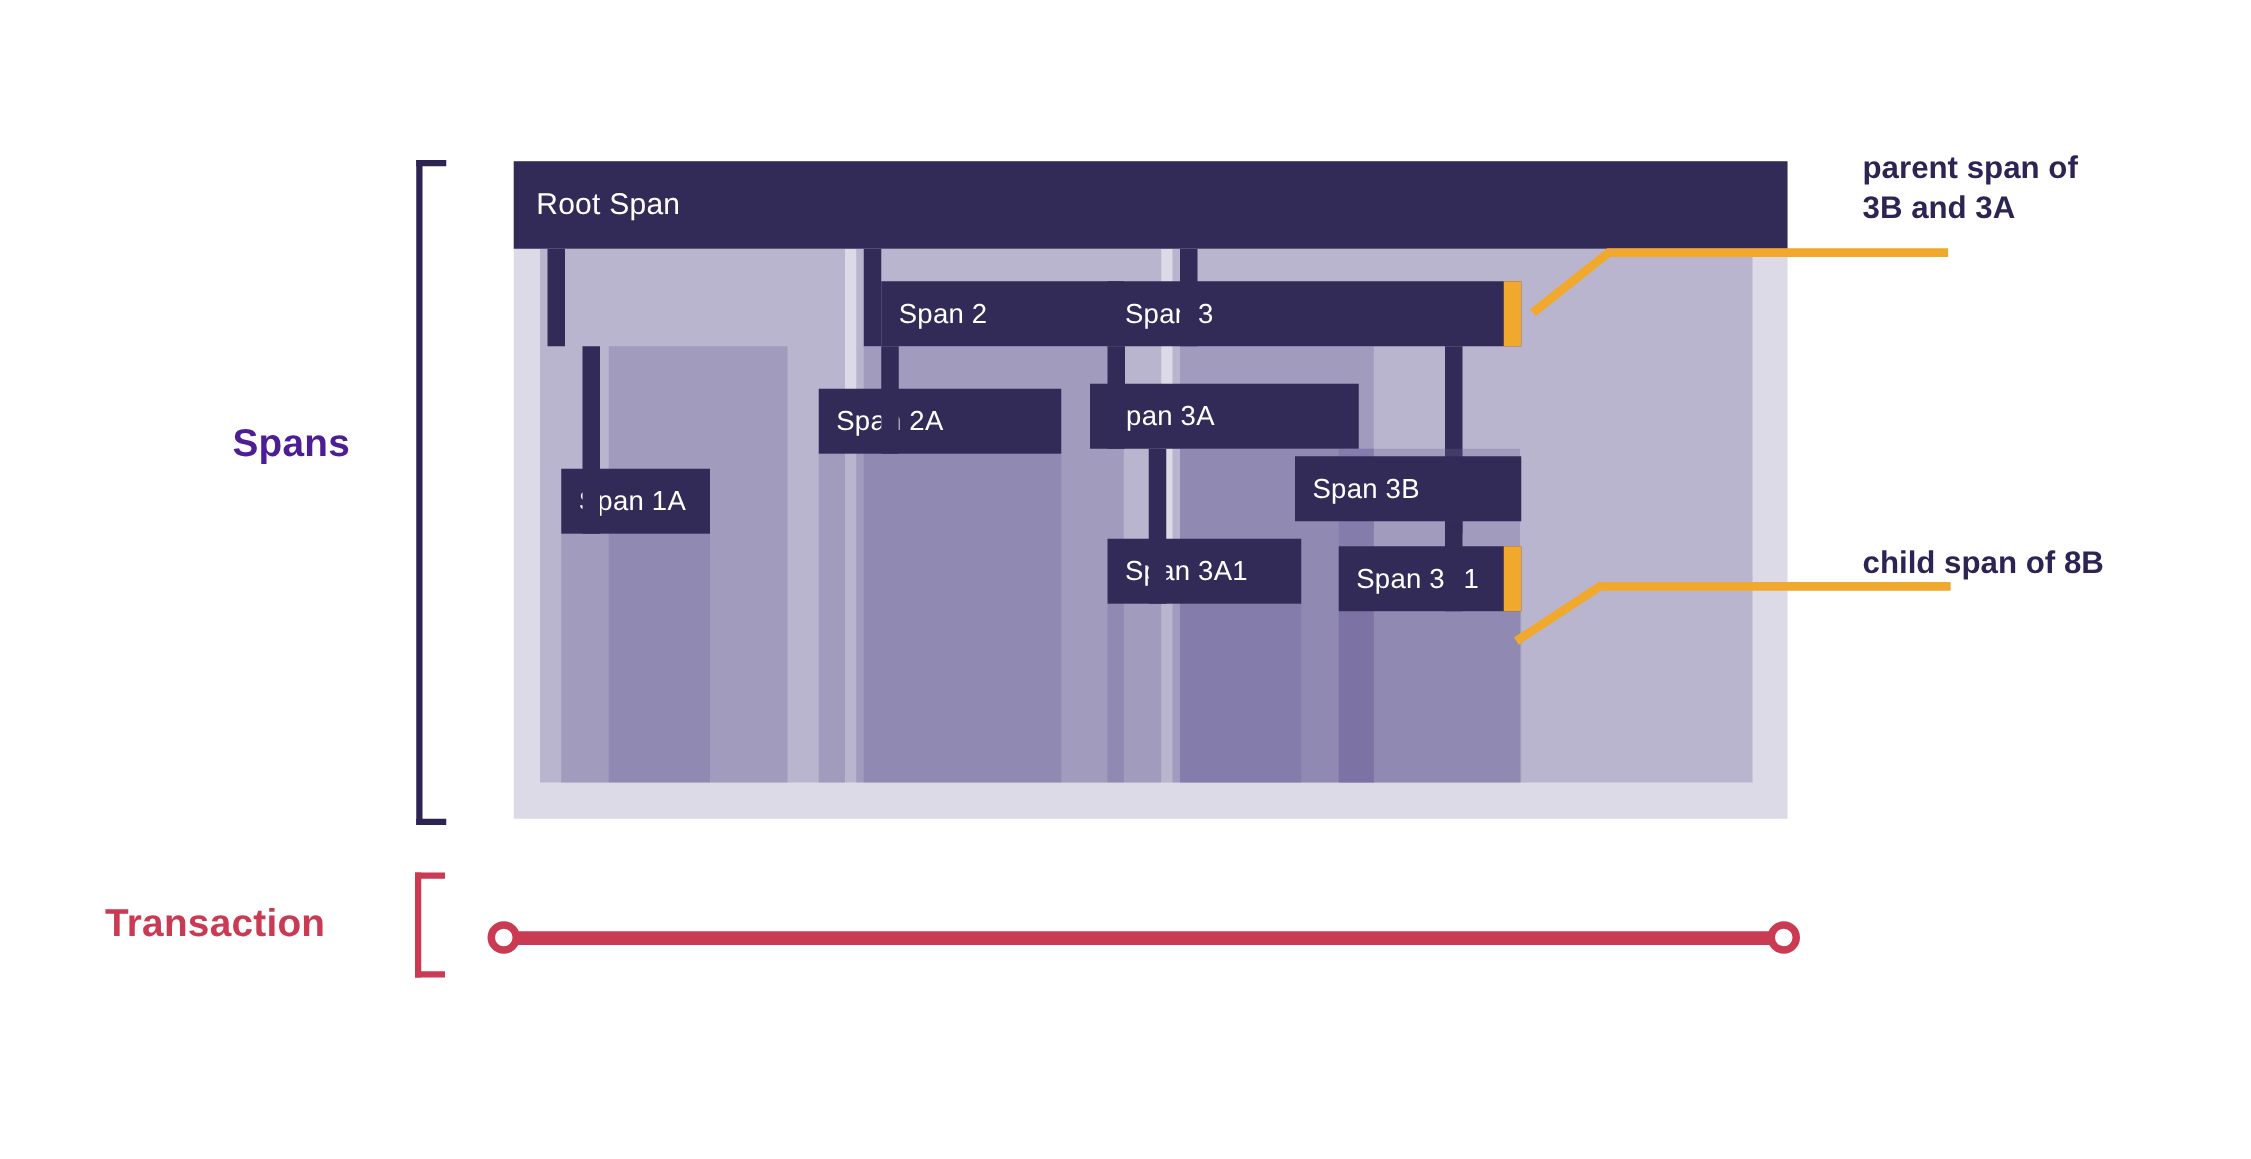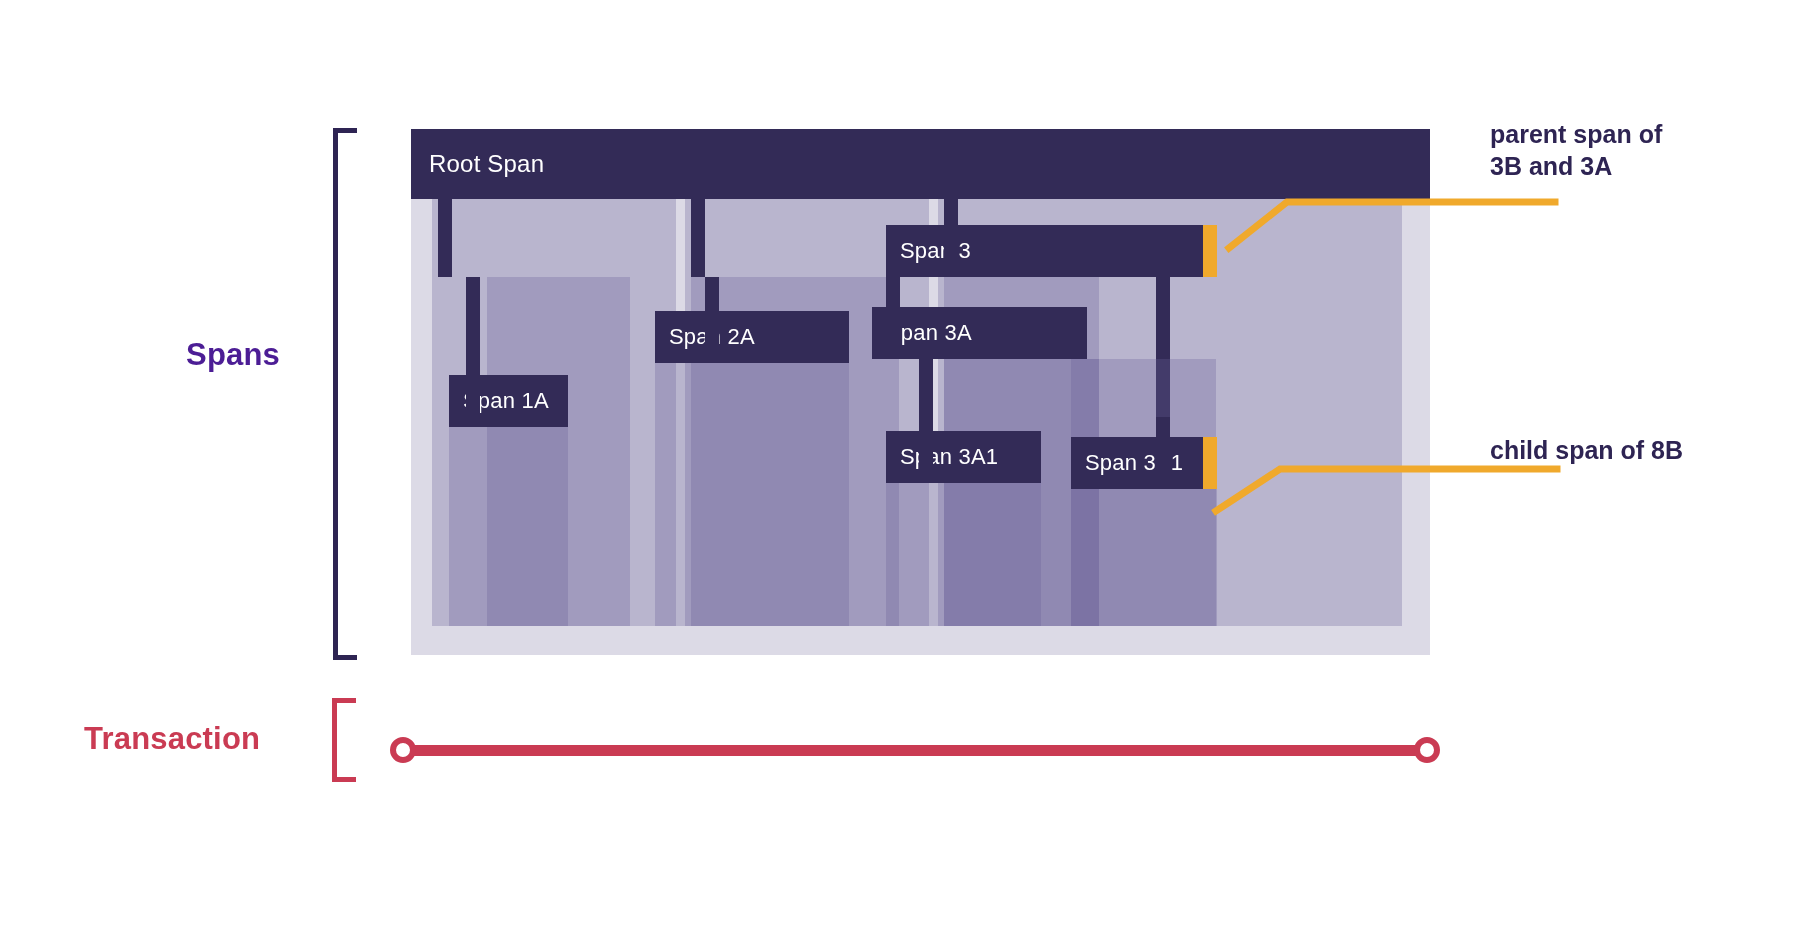--- a/index.html
+++ b/index.html
@@ -110,20 +110,21 @@
 
     <div class="panel l2" style="left:76px; top:148px; width:143px; height:349px;"></div>
 
     <div class="span-bar" style="left:38px; top:246px; width:119px; height:52px;">Span 1A</div>
 
     <div class="stem" style="left:55px; top:148px; height:150px;"></div>
 
     <div class="panel l3" style="left:38px; top:298px; width:119px; height:199px;"></div>
 
     <div class="panel l1" style="left:274px; top:70px; width:244px; height:427px;"></div>
+    <div class="span-bar" style="left:294px; top:96px; width:194px; height:52px;">Span 2</div>
     <div class="stem" style="left:280px; top:70px; height:78px;"></div>
 
     <div class="panel l2" style="left:280px; top:148px; width:208px; height:349px;"></div>
     <div class="span-bar" style="left:244px; top:182px; width:194px; height:52px;">Span 2A</div>
     <div class="stem" style="left:294px; top:148px; height:86px;"></div>
     <div class="panel l3" style="left:244px; top:234px; width:194px; height:263px;"></div>
 
     <div class="panel l1" style="left:527px; top:70px; width:464px; height:427px;"></div>
     <div class="span-bar" style="left:475px; top:96px; width:331px; height:52px;">Span 3</div>
     <div class="stem" style="left:533px; top:70px; height:78px;"></div>
@@ -134,20 +135,21 @@
     <div class="span-bar" style="left:461px; top:178px; width:215px; height:52px;">Span 3A</div>
     <div class="stem" style="left:745px; top:148px; height:150px;"></div>
     <div class="stem" style="left:475px; top:148px; height:82px;"></div>
 
     <div class="panel l3" style="left:533px; top:230px; width:155px; height:267px;"></div>
     <div class="span-bar" style="left:475px; top:302px; width:155px; height:52px;">Span 3A1</div>
     <div class="stem" style="left:508px; top:230px; height:124px;"></div>
     <div class="panel l3" style="left:475px; top:354px; width:155px; height:143px;"></div>
 
     <div class="panel l2" style="left:660px; top:230px; width:145px; height:267px;"></div>
+    <div class="span-bar" style="left:625px; top:236px; width:181px; height:52px;">Span 3B</div>
 
     <div class="span-bar" style="left:660px; top:308px; width:146px; height:52px;">Span 3B1</div>
     <div class="stem" style="left:745px; top:288px; height:72px;"></div>
     <div class="chip" style="left:792px; top:308px; width:14px; height:52px;"></div>
     <div class="panel l3" style="left:660px; top:360px; width:146px; height:137px;"></div>
   </div>
 
   <svg class="leader" style="left:1225px; top:180px; width:330px; height:70px;" viewBox="0 0 330 70">
     <polyline points="4,68 62,22 330,22" fill="none" stroke="#f0a92c" stroke-width="7" stroke-linecap="square" stroke-linejoin="miter"></polyline>
   </svg>

